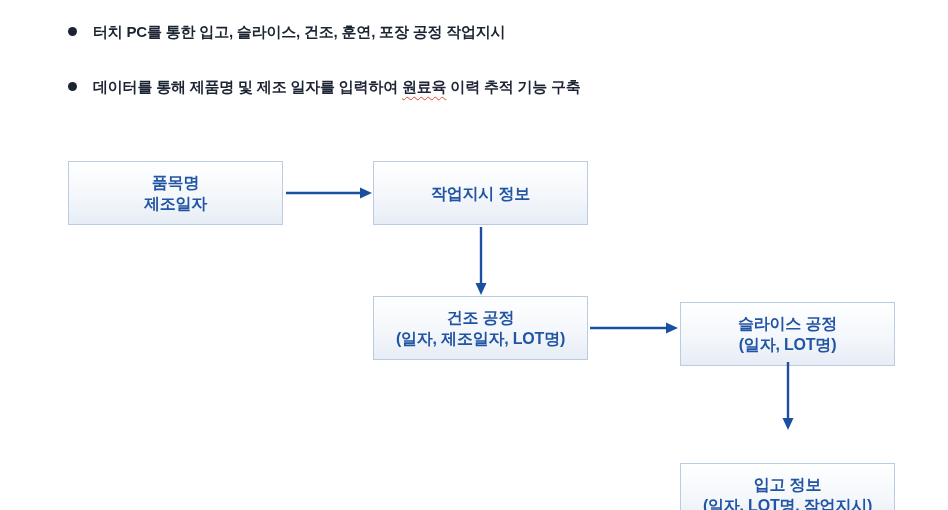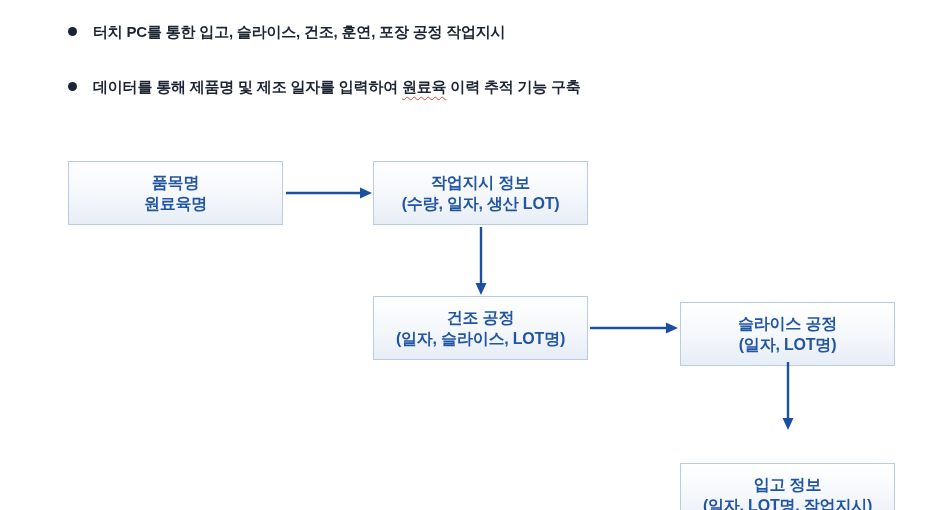--- a/index.html
+++ b/index.html
@@ -98,31 +98,30 @@
     <span class="bullet-text">터치 PC를 통한 입고, 슬라이스, 건조, 훈연, 포장 공정 작업지시</span>
   </div>
 
   <div class="bullet-row second">
     <span class="bullet-dot"></span>
     <span class="bullet-text"><span>데이터를 통해 제품명 및 제조 일자를 입력하여 </span><span class="misspelled">원료육</span><span> 이력 추적 기능 구축</span></span>
   </div>
 
   <div class="node" id="node-item">
     <div class="line1">품목명</div>
-    <div class="line2">원료육명</div>
+    <div class="line2">제조일자</div>
   </div>
 
   <div class="node" id="node-workorder">
     <div class="line1">작업지시 정보</div>
-    <div class="line2">(수량, 일자, 생산 LOT)</div>
   </div>
 
   <div class="node" id="node-drying">
     <div class="line1">건조 공정</div>
-    <div class="line2">(일자, 슬라이스, LOT명)</div>
+    <div class="line2">(일자, 제조일자, LOT명)</div>
   </div>
 
   <div class="node" id="node-slice">
     <div class="line1">슬라이스 공정</div>
     <div class="line2">(일자, LOT명)</div>
   </div>
 
   <div class="node" id="node-inbound">
     <div class="line1">입고 정보</div>
     <div class="line2">(일자, LOT명, 작업지시)</div>

